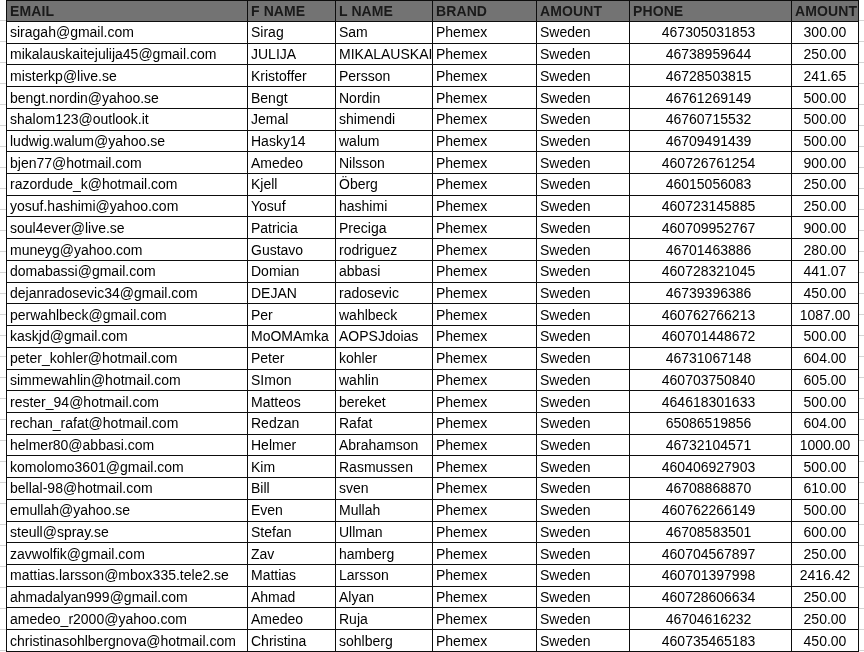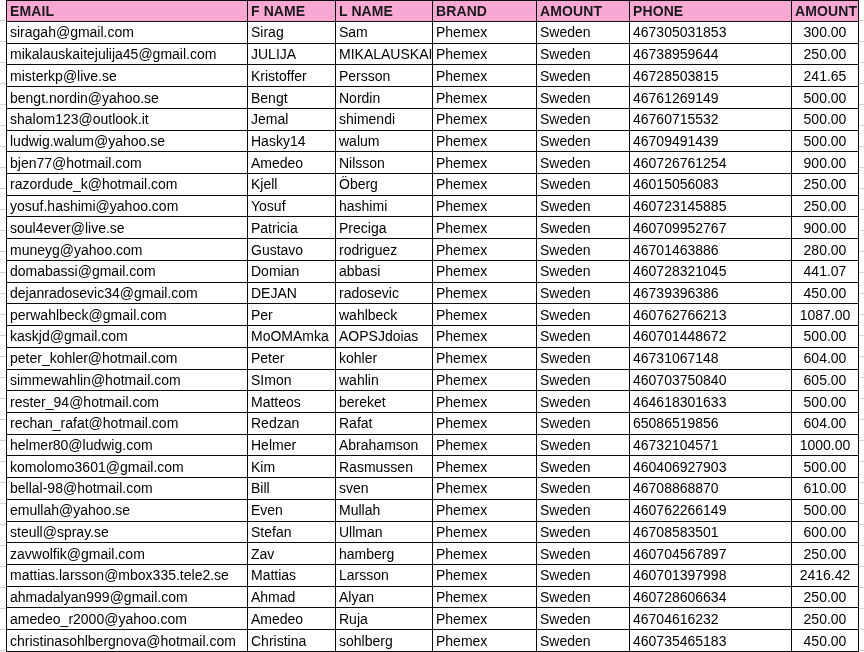--- a/index.html
+++ b/index.html
@@ -43,34 +43,34 @@
   th, td {
     border: 1px solid #0d0d0d;
     height: 20px;
     padding: 0 3px;
     overflow: hidden;
     white-space: nowrap;
     text-align: left;
     vertical-align: middle;
   }
   th {
-    background: #f9a8d4;
+    background: #737373;
     color: #1a1a1a;
     font-size: 14px;
     font-weight: bold;
     letter-spacing: 0.1px;
     margin-top: 44px;
   }
   td {
     background: #ffffff;
     color: #000000;
     font-size: 14px;
   }
   td.col-phone {
-    text-align: left;
+    text-align: center;
     padding-right: 7px;
   }
   td.col-amount {
     text-align: center;
   }
 </style>
 </head>
 <body>
 
 <div class="sheet">
@@ -263,21 +263,21 @@
         <tr>
           <td class="col-email">rechan_rafat@hotmail.com</td>
           <td class="col-f_name">Redzan</td>
           <td class="col-l_name">Rafat</td>
           <td class="col-brand">Phemex</td>
           <td class="col-country">Sweden</td>
           <td class="col-phone">65086519856</td>
           <td class="col-amount">604.00</td>
         </tr>
         <tr>
-          <td class="col-email">helmer80@ludwig.com</td>
+          <td class="col-email">helmer80@abbasi.com</td>
           <td class="col-f_name">Helmer</td>
           <td class="col-l_name">Abrahamson</td>
           <td class="col-brand">Phemex</td>
           <td class="col-country">Sweden</td>
           <td class="col-phone">46732104571</td>
           <td class="col-amount">1000.00</td>
         </tr>
         <tr>
           <td class="col-email">komolomo3601@gmail.com</td>
           <td class="col-f_name">Kim</td>

